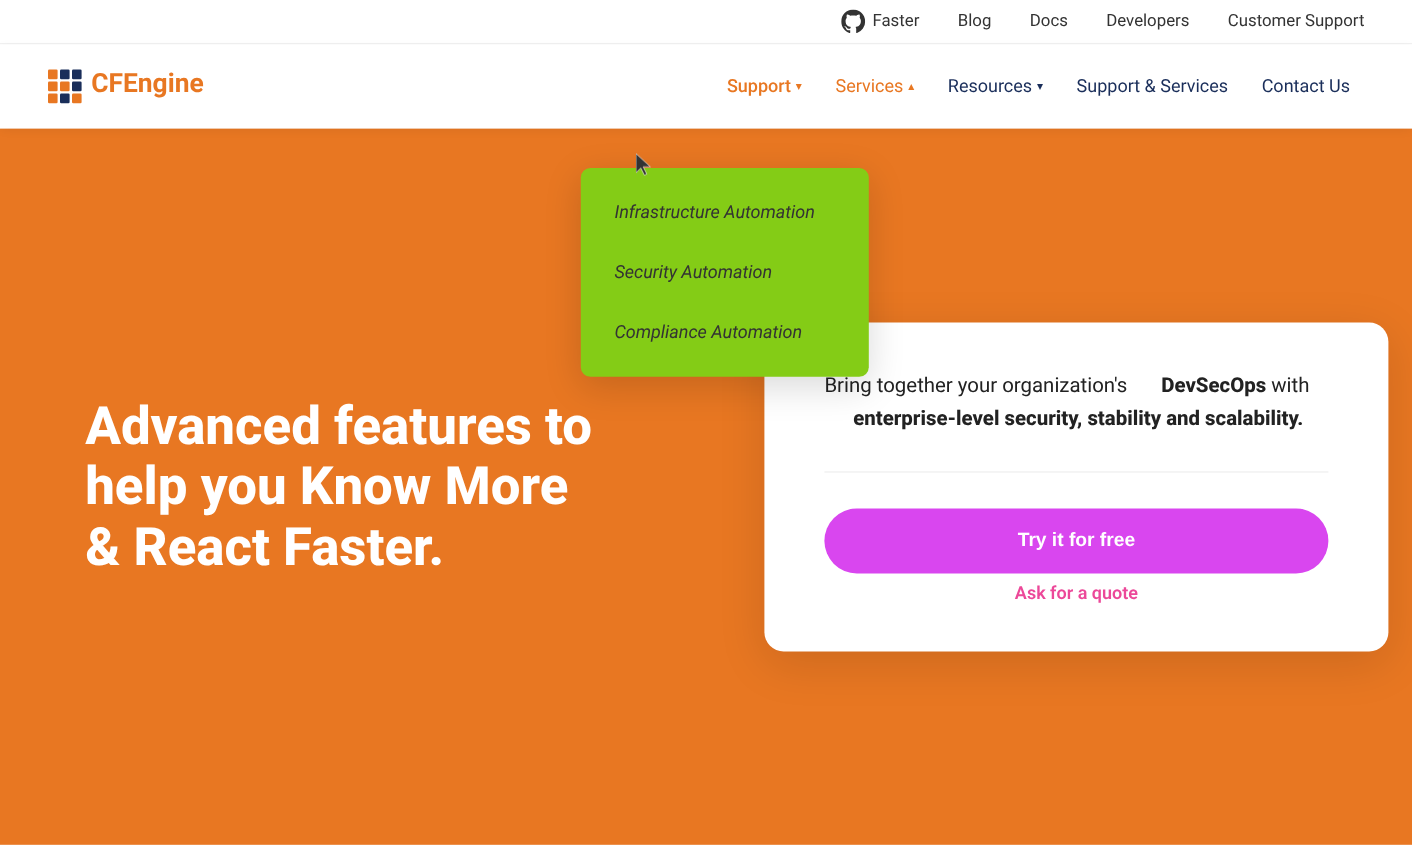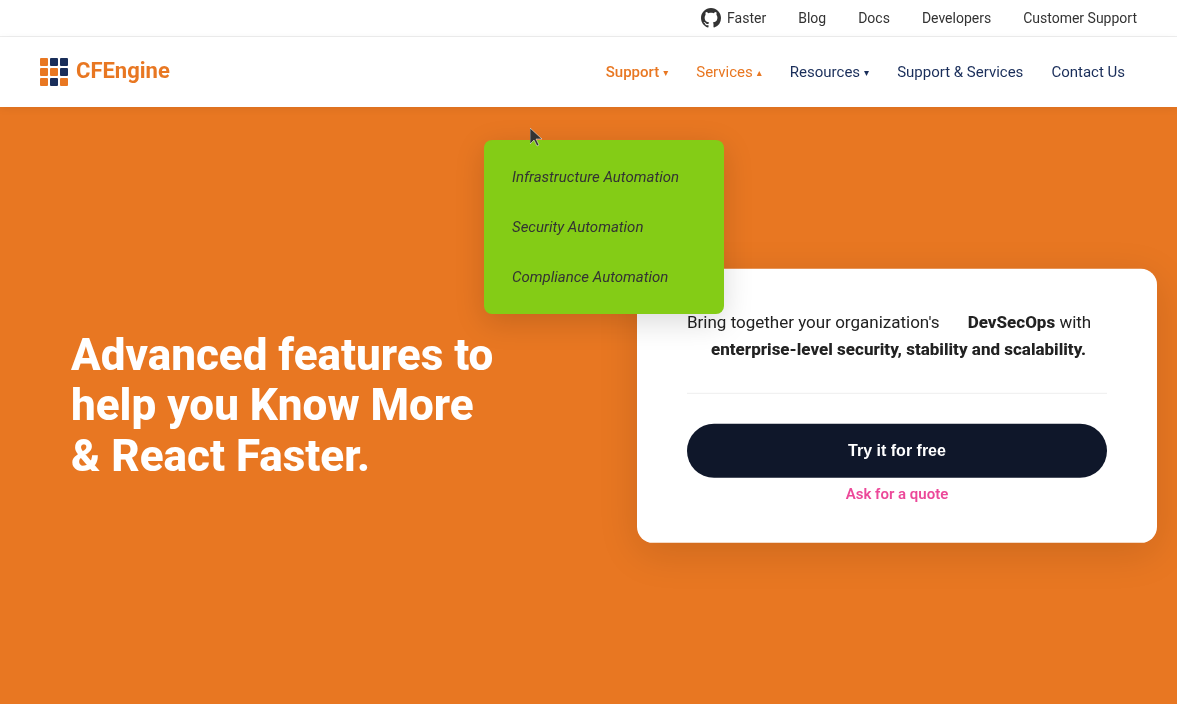--- a/index.html
+++ b/index.html
@@ -167,21 +167,21 @@
     .hero-card p strong {
       font-weight: 800;
       margin-left: 24px;
     }
     .divider-line {
       border: none;
       border-top: 1px solid #eee;
       margin: 20px 0 30px 0;
     }
     .try-it-btn {
-      background: #0f172a;
+      background: #d946ef;
       color: #fff;
       border: none;
       border-radius: 30px;
       padding: 18px 0;
       font-size: 16px;
       font-weight: 600;
       cursor: pointer;
       width: 100%;
       text-align: center;
       display: block;

